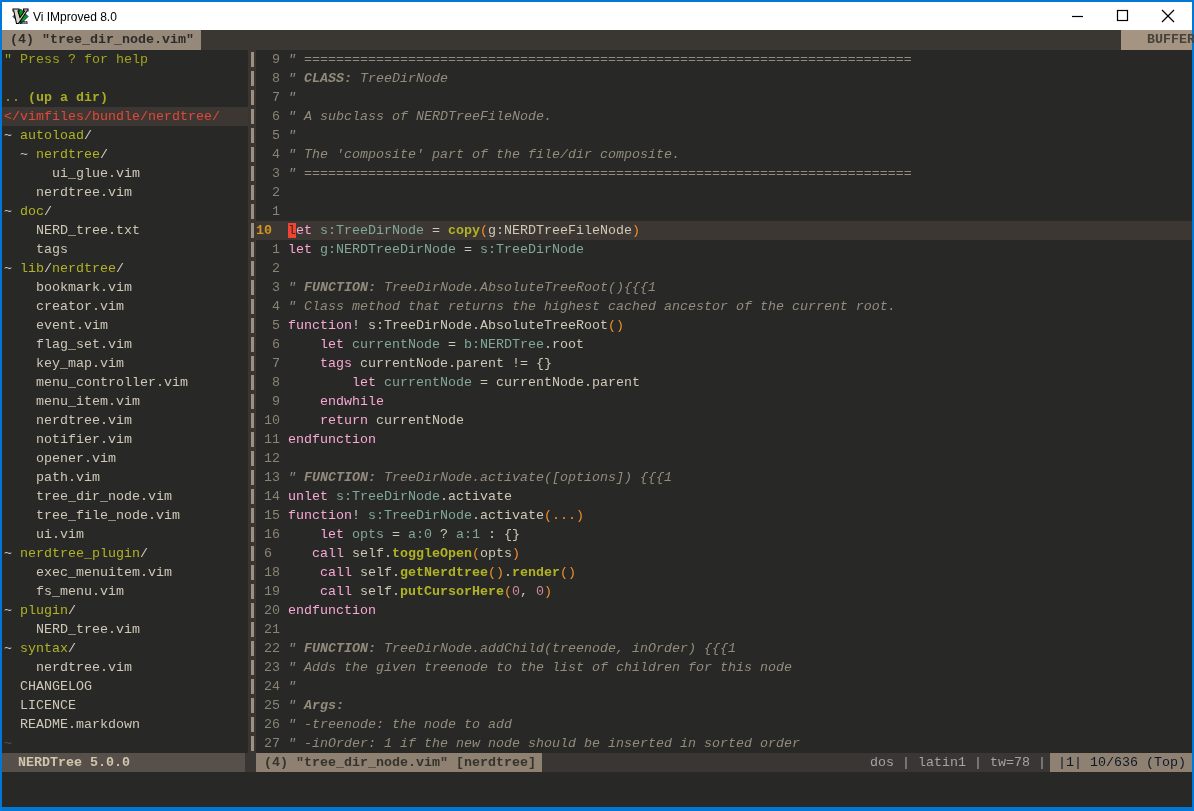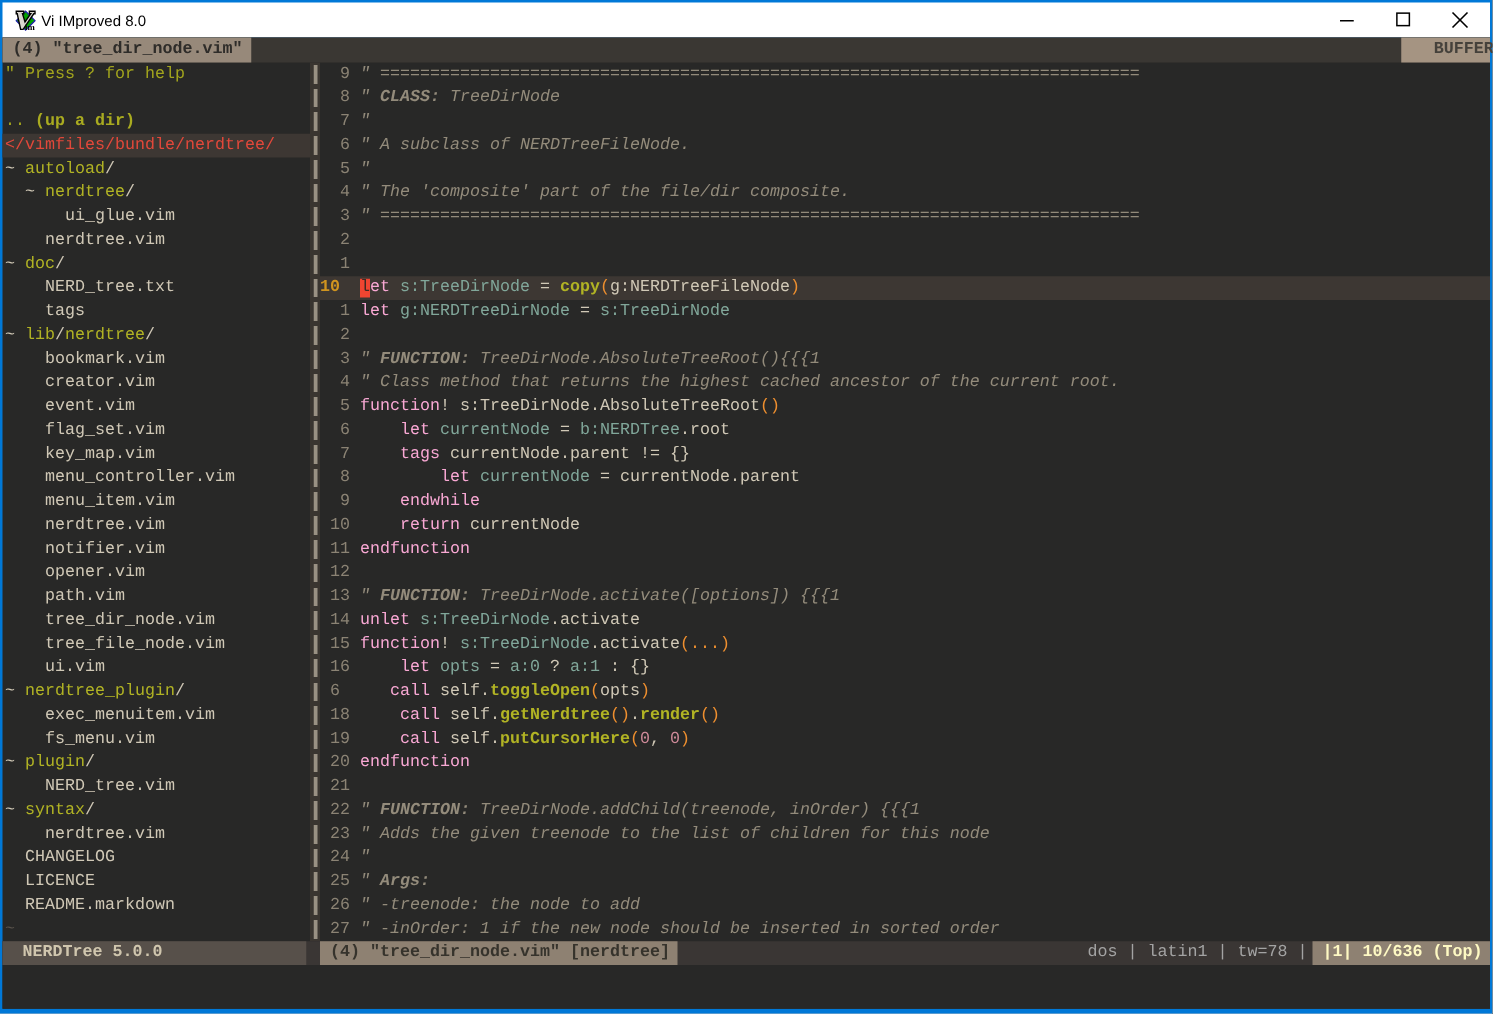--- a/index.html
+++ b/index.html
@@ -40,21 +40,21 @@
 .sepdash { left:249px; top:21px; width:3px; height:703px;
   background:repeating-linear-gradient(180deg, transparent 0 1px, #9a9183 1px 16px, transparent 16px 19px); }
 .status { left:0; top:723px; width:1190px; height:19px; background:#3a3634;
   font-size:13.33px; line-height:19px; }
 .st-left { position:absolute; left:0; top:0; width:243px; height:19px; background:#57504a; }
 .st-left span { position:absolute; left:16px; color:#d0c6ae; font-weight:bold;text-align:right; }
 .st-file { position:absolute; left:254px; top:0; width:286px; height:19px; background:#8e8172; }
 .st-file span { position:absolute; left:8px; color:#36332c; font-weight:bold; }
 .st-opts { position:absolute; left:868px; top:0; color:#a3a3a3; }
 .st-pos { position:absolute; left:1048px; top:0; width:142px; height:19px; background:#8e8172; }
-.st-pos span { position:absolute; left:8px; color:#fef9c3; font-weight:bold;text-align:right; }
+.st-pos span { position:absolute; left:8px; color:#0f172a; font-weight:normal;text-align:right; }
 .cmd { left:0; top:742px; width:1190px; height:35px; background:#282827; }
 .btns { position:absolute; right:0; top:0; width:160px; height:28px; }
 </style></head>
 <body>
 <div class="win">
 <div class="abs title">
   <svg class="abs" style="left:10px;top:6px" width="17" height="17" viewBox="0 0 17 17">
     <polygon points="8.5,1 16,8.5 8.5,16 1,8.5" fill="#00a000" stroke="#2222aa" stroke-width="1"></polygon>
     <path d="M1,1 L7,1 L7,3 L6,3 L8,9.5 L12.6,3 L11.5,3 L11.5,1 L16,1 L16,3 L15,3 L6.5,15.5 L4.5,15.5 L1.8,3 L1,3 Z" fill="#d9d6d0" stroke="#000000" stroke-width="1.1" stroke-linejoin="miter"></path>
     <text x="8" y="16" font-family="Liberation Serif" font-size="7" font-weight="bold" fill="#000">im</text>

